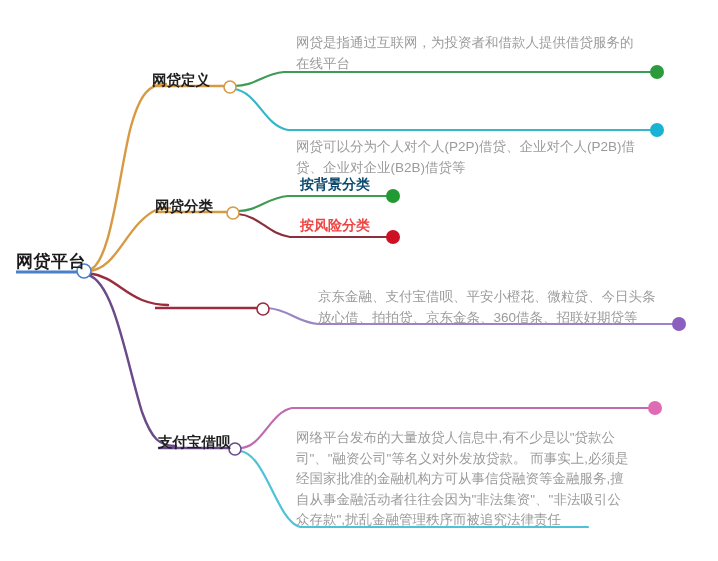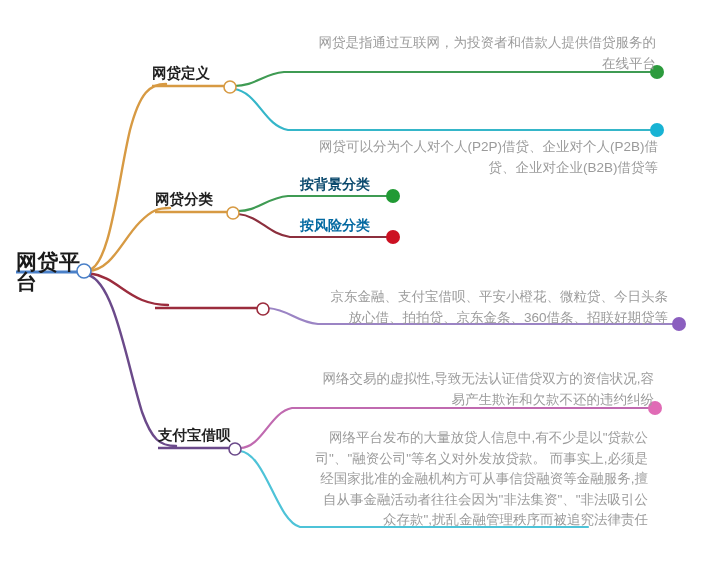--- a/index.html
+++ b/index.html
@@ -38,54 +38,54 @@
     display: block;
     white-space: pre-line;
   }
   
   .root-node {
     left: 14px;
     top: 252px;
     width: 78px;
   }
   .root-label {
-    font-size: 21px;
+    font-size: 17px;
     font-weight: bold;
     color: #1a1a1a;
     letter-spacing: 0.5px;
     line-height: 20px;
     padding-left: 2px;
   }
   
   .branch-label {
     font-size: 14.5px;
     font-weight: bold;
     color: #1f1f1f;
     line-height: 19px;
     white-space: nowrap;
+    margin-top: 7px;
   }
   
   .leaf-text {
     font-size: 13.5px;
     color: #9b9b9b;
     line-height: 21px;
     white-space: pre-line;
-    text-align: right;
   }
   .leaf-text.small {
     line-height: 20.5px;
   }
   .cat-label {
     font-size: 14px;
     font-weight: bold;
     line-height: 19px;
     white-space: nowrap;
   }
   .cat-green { color: #0c4a6e; }
-  .cat-red { color: #0369a1; }
+  .cat-red { color: #ef4444; }
 </style>
 </head>
 <body>
 
 <div id="mindmap">
 
   <svg class="edges" viewBox="0 0 718 561">
 
     <path d="M 88,270 C 110,268 118,180 130,130 C 140,92 150,84 166,84" fill="none" stroke="#d79a43" stroke-width="2.4" stroke-linecap="round"></path>
 
@@ -166,24 +166,20 @@
 
   <div class="node" style="left:318px; top:286px; width:350px;">
     <span class="node-text leaf-text">京东金融、支付宝借呗、平安小橙花、微粒贷、今日头条
 放心借、拍拍贷、京东金条、360借条、招联好期贷等</span>
   </div>
 
   <div class="node" style="left:158px; top:426px;">
     <span class="node-text branch-label">支付宝借呗</span>
   </div>
 
-  <div class="node" style="left:296px; top:368px; width:358px;">
-    <span class="node-text leaf-text">网络交易的虚拟性,导致无法认证借贷双方的资信状况,容
-易产生欺诈和欠款不还的违约纠纷</span>
-  </div>
 
   <div class="node" style="left:296px; top:428px; width:352px;">
     <span class="node-text leaf-text small">网络平台发布的大量放贷人信息中,有不少是以"贷款公
 司"、"融资公司"等名义对外发放贷款。 而事实上,必须是
 经国家批准的金融机构方可从事信贷融资等金融服务,擅
 自从事金融活动者往往会因为"非法集资"、"非法吸引公
 众存款",扰乱金融管理秩序而被追究法律责任</span>
   </div>
 
 </div>

